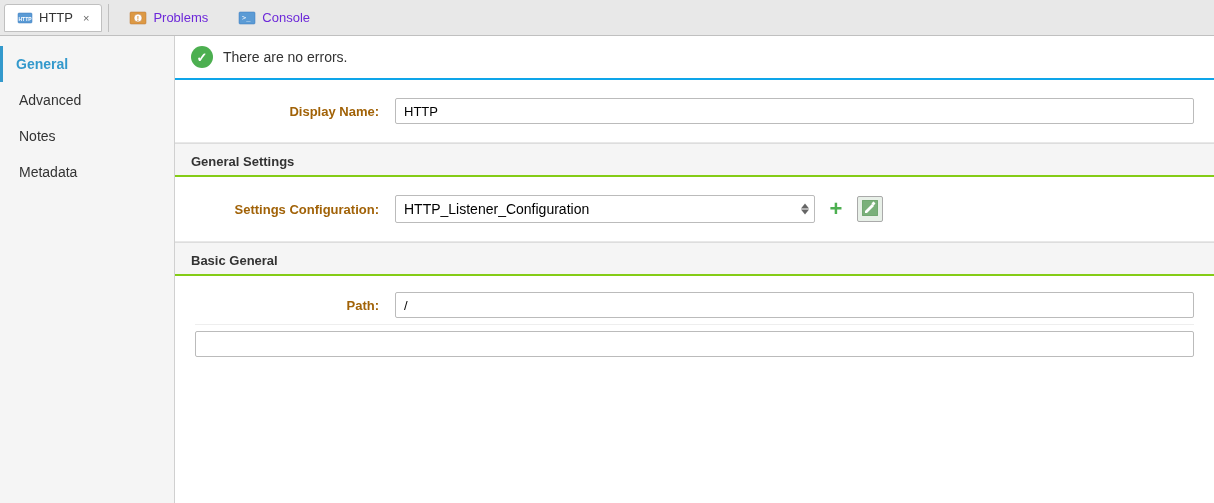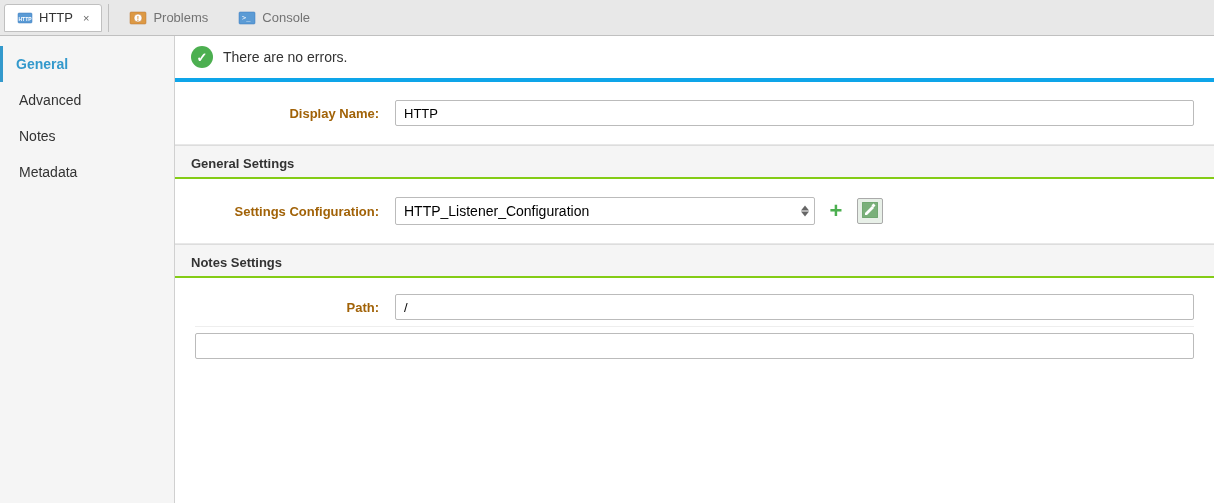--- a/index.html
+++ b/index.html
@@ -56,21 +56,21 @@
       margin: 0 4px;
     }
     .panel-tab {
       display: flex;
       align-items: center;
       gap: 6px;
       padding: 0 14px;
       height: 28px;
       cursor: pointer;
       font-size: 13px;
-      color: #737373;
+      color: #6d28d9;
     }
     .panel-tab-icon {
       width: 18px;
       height: 18px;
     }
 
     
     .main-layout {
       display: flex;
       height: calc(503px - 36px);
@@ -111,21 +111,21 @@
       overflow-y: auto;
       background: #ffffff;
     }
 
     
     .status-bar {
       display: flex;
       align-items: center;
       gap: 10px;
       padding: 10px 16px;
-      border-bottom: 4px solid #0ea5e9;
+      border-bottom: 2px solid #0ea5e9;
       background: #ffffff;
     }
     .status-icon {
       width: 22px;
       height: 22px;
       border-radius: 50%;
       background: #4caf50;
       display: flex;
       align-items: center;
       justify-content: center;
@@ -380,21 +380,21 @@
                 <rect x="0" y="0" width="16" height="16" rx="1" fill="#7ab07a" stroke="#5a905a" stroke-width="0.5"></rect>
                 <polygon points="3,11 3,13 5,13 12,6 10,4" fill="white" stroke="none"></polygon>
                 <rect x="10" y="2" width="3" height="3" rx="0.5" transform="rotate(45 11.5 3.5)" fill="white"></rect>
               </svg>
             </span>
           </button>
         </div>
       </div>
     </div>
 
-    <div class="section-header">Notes Settings</div>
+    <div class="section-header">Basic General</div>
 
     <div class="basic-section">
       <div class="basic-row">
         <label class="form-label">Path:</label>
         <input class="form-input" type="text" value="/" style="">
       </div>
       <div class="basic-row">
         <input class="form-input" type="text" value="" style="">
       </div>
     </div>

